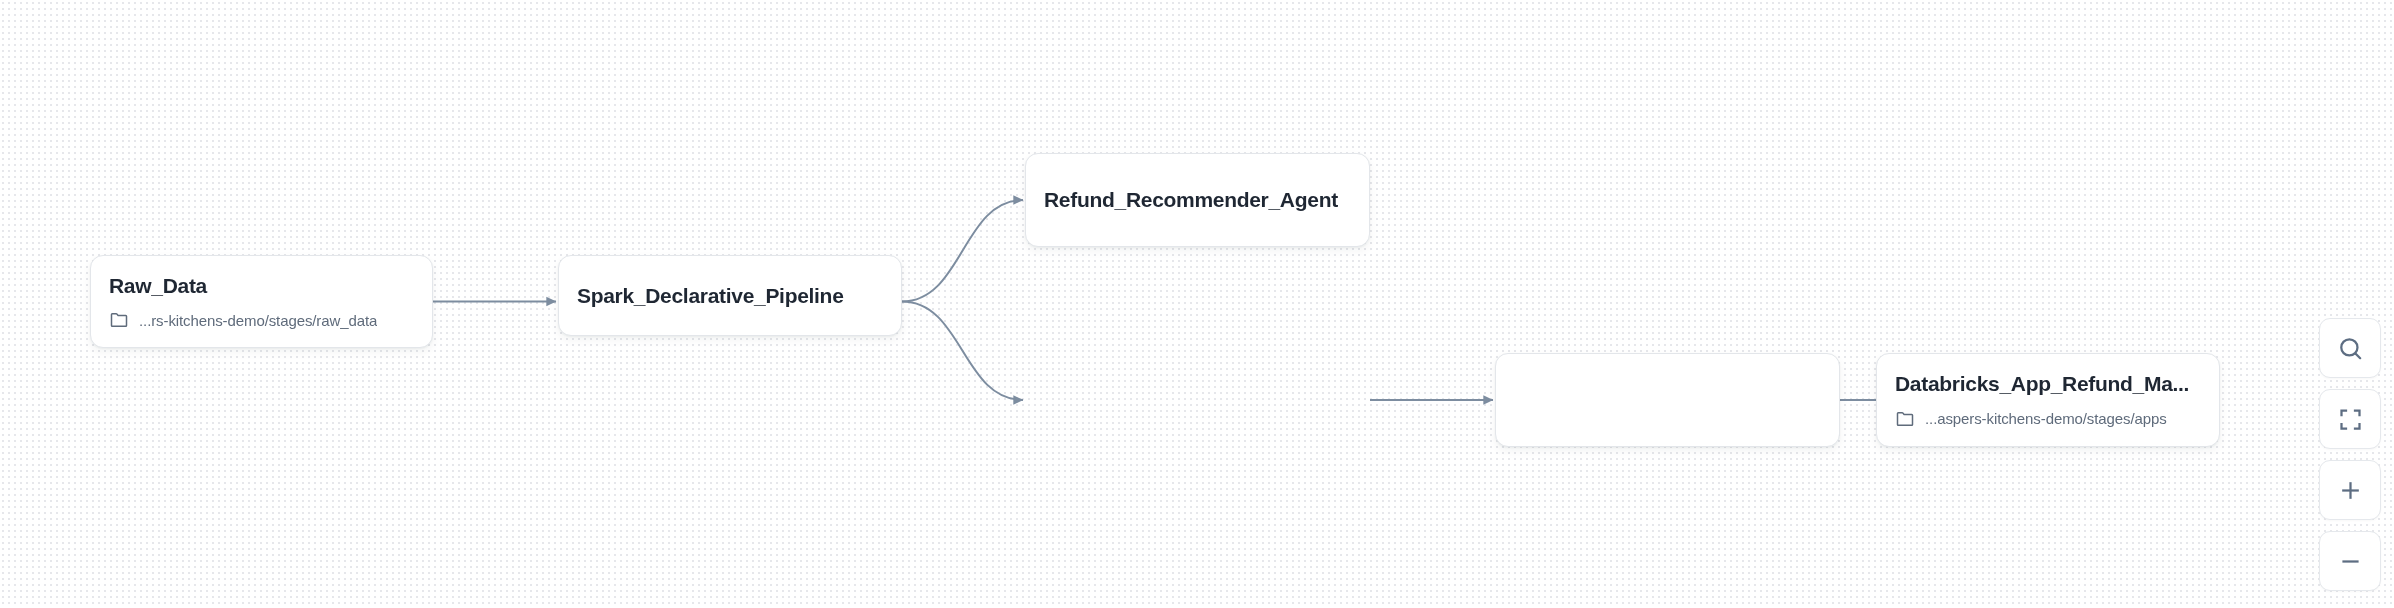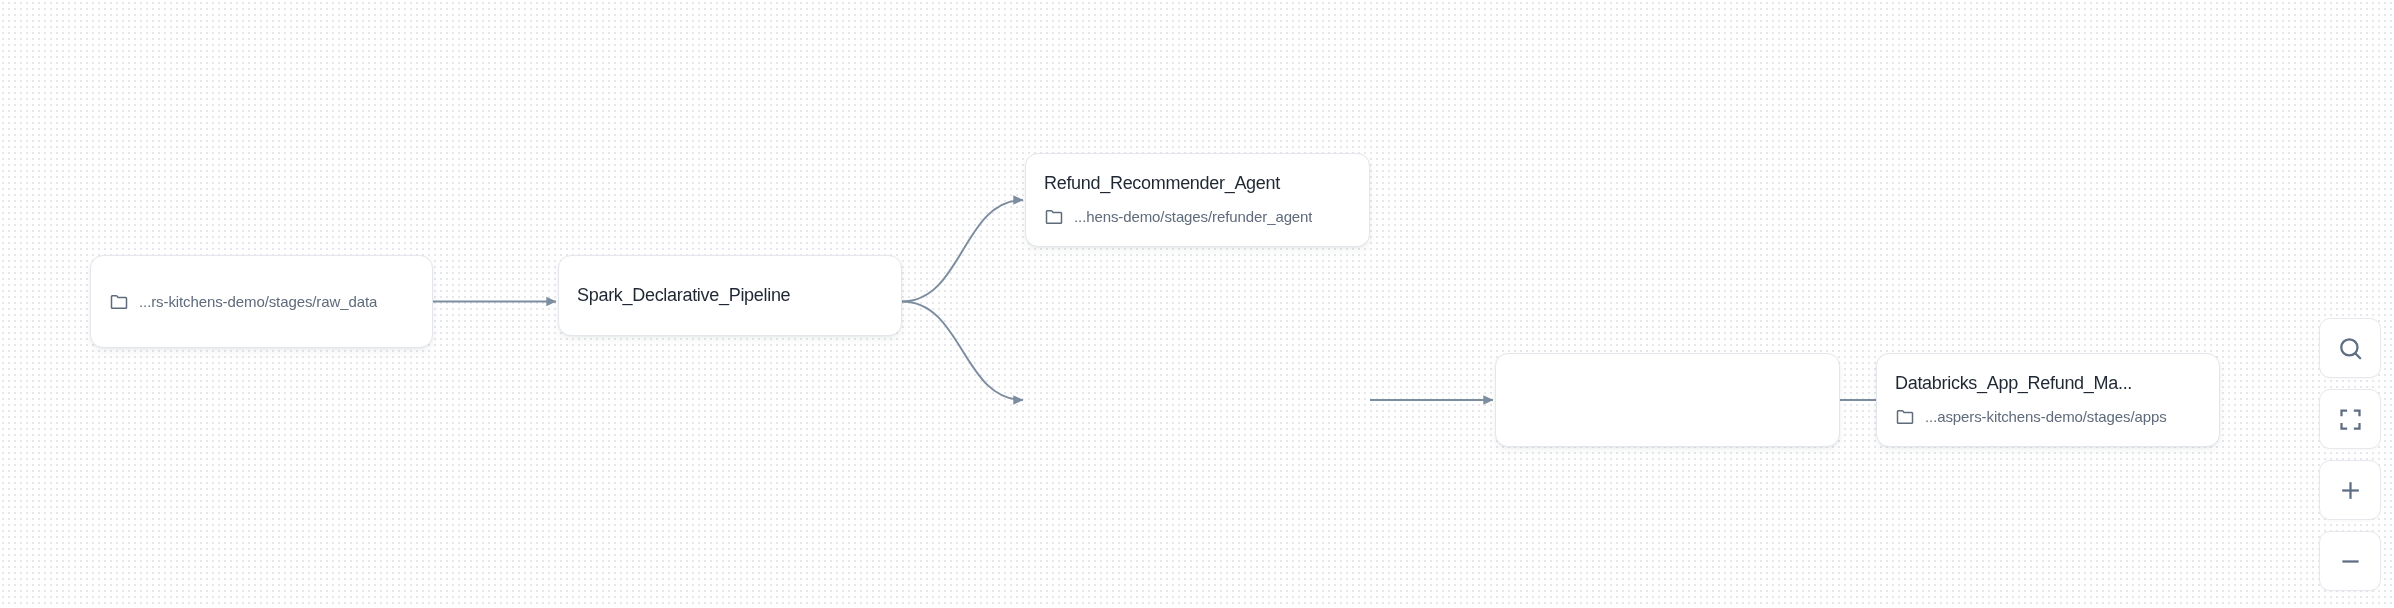--- a/index.html
+++ b/index.html
@@ -36,21 +36,21 @@
   .node{
     position:absolute;box-sizing:border-box;
     background:var(--node-bg);
     border:1px solid var(--node-border);
     border-radius:13px;
     box-shadow:0 1px 2px rgba(20,30,45,.05),0 4px 10px rgba(20,30,45,.05);
     display:flex;flex-direction:column;justify-content:center;
     gap:12px;padding:0 18px;cursor:pointer;
   }
   .node-title{
-    font-size:18px;font-weight:400;letter-spacing:-0.3px;
+    font-size:21px;font-weight:700;letter-spacing:-0.3px;
     color:var(--title);line-height:1.2;white-space:nowrap;overflow:hidden;
   }
   .node-path-row{display:flex;align-items:center;gap:10px;min-width:0;}
   .folder-icon{width:20px;height:20px;flex:none;stroke:var(--path);fill:none;stroke-width:1.8;stroke-linejoin:round;}
   .node-path{
     font-size:15px;color:var(--path);letter-spacing:-0.1px;
     white-space:nowrap;overflow:hidden;
   }
   .controls{
     position:absolute;left:2319px;top:318px;width:62px;
@@ -76,40 +76,35 @@
       </marker>
     </defs>
   <path d="M 433 301.5 L 556 301.5" class="edge" marker-end="url(#arrowhead)"></path>
       <path d="M 902 301.5 C 962.5 301.5, 962.5 200, 1023 200" class="edge" marker-end="url(#arrowhead)"></path>
       <path d="M 902 301.5 C 962.5 301.5, 962.5 400, 1023 400" class="edge" marker-end="url(#arrowhead)"></path>
       <path d="M 1370 400 L 1493 400" class="edge" marker-end="url(#arrowhead)"></path>
       <path d="M 1840 400 L 1964 400" class="edge" marker-end="url(#arrowhead)"></path>
     </svg>
 
   <div class="node" style="left: 90px; top: 255px; width: 343px; height: 93px;">
+    <div class="node-title">Raw_Data</div>
     <div class="node-path-row">
       <svg class="folder-icon" viewBox="0 0 24 24">
           <path d="M3 8.2 V5.4 C3 4.9 3.4 4.5 3.9 4.5 H8.6 C8.9 4.5 9.2 4.6 9.4 4.9 L10.9 6.6 H20.1 C20.6 6.6 21 7 21 7.5 V18.6 C21 19.1 20.6 19.5 20.1 19.5 H3.9 C3.4 19.5 3 19.1 3 18.6 Z"></path>
         </svg>
       <span class="node-path">...rs-kitchens-demo/stages/raw_data</span>
     </div>
   </div>
 
   <div class="node" style="left: 558px; top: 255px; width: 344px; height: 81px;">
     <div class="node-title">Spark_Declarative_Pipeline</div>
   </div>
 
   <div class="node" style="left: 1025px; top: 153px; width: 345px; height: 94px;">
     <div class="node-title">Refund_Recommender_Agent</div>
-    <div class="node-path-row">
-      <svg class="folder-icon" viewBox="0 0 24 24">
-          <path d="M3 8.2 V5.4 C3 4.9 3.4 4.5 3.9 4.5 H8.6 C8.9 4.5 9.2 4.6 9.4 4.9 L10.9 6.6 H20.1 C20.6 6.6 21 7 21 7.5 V18.6 C21 19.1 20.6 19.5 20.1 19.5 H3.9 C3.4 19.5 3 19.1 3 18.6 Z"></path>
-        </svg>
-      <span class="node-path">...hens-demo/stages/refunder_agent</span>
-    </div>
   </div>
 
 
   <div class="node" style="left: 1495px; top: 353px; width: 345px; height: 94px;">
   </div>
 
   <div class="node" style="left: 1876px; top: 353px; width: 344px; height: 94px;">
     <div class="node-title">Databricks_App_Refund_Ma...</div>
     <div class="node-path-row">
       <svg class="folder-icon" viewBox="0 0 24 24">

